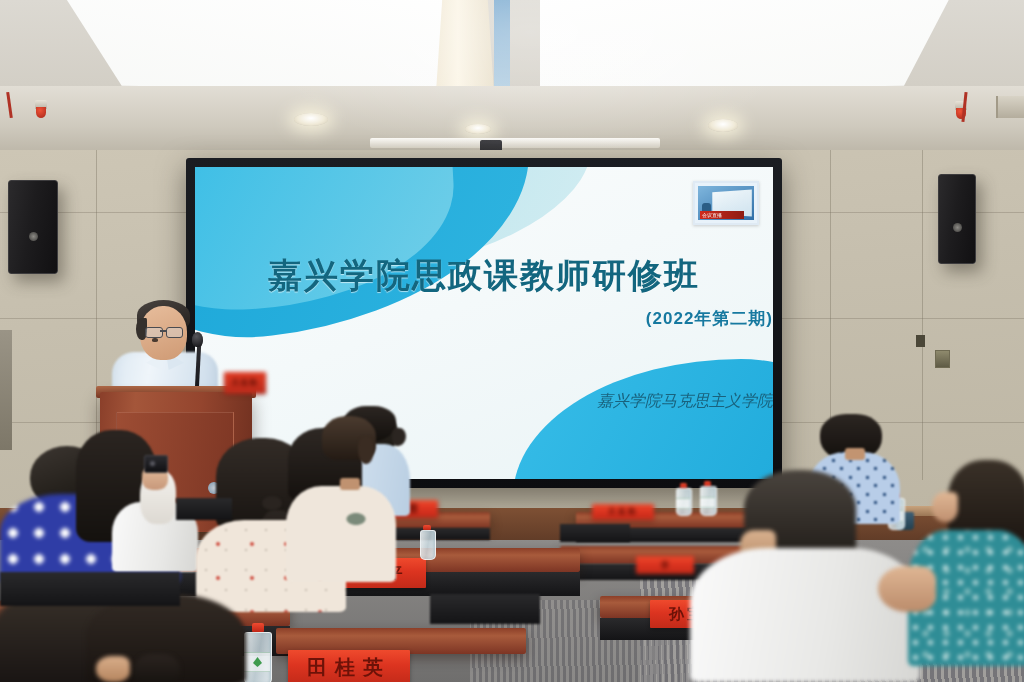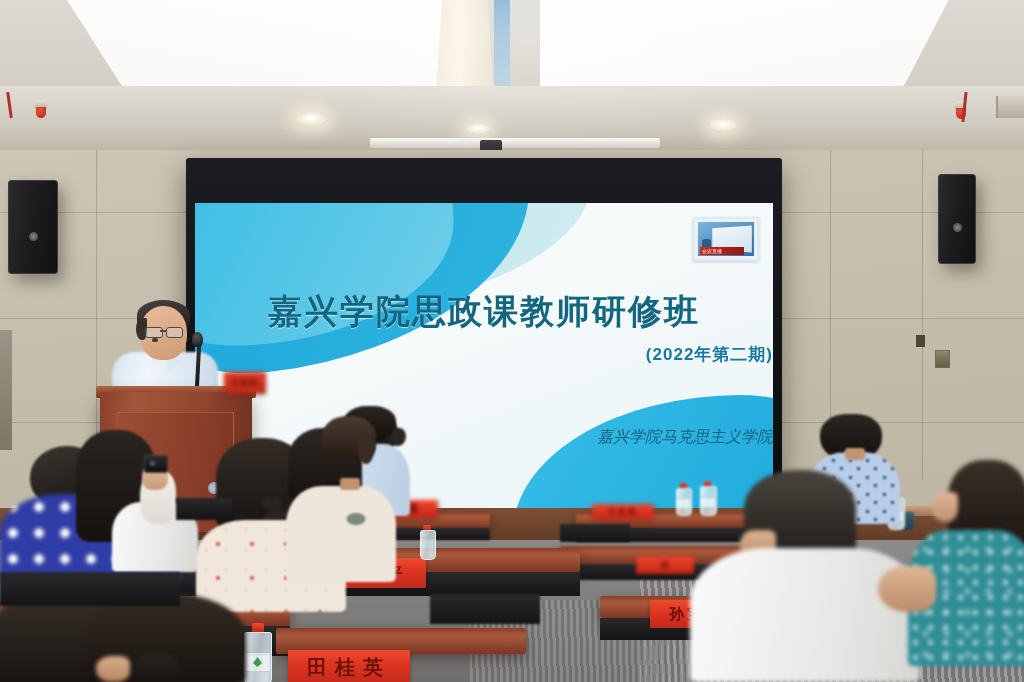--- a/index.html
+++ b/index.html
@@ -139,21 +139,20 @@
     background: linear-gradient(#1b1d22,#0c0d10);
     border-radius: 3px;
     box-shadow: 0 10px 28px rgba(40,36,28,0.5);
     padding: 9px;
     box-sizing: border-box;
   }
   #screen {
     position: relative; width: 100%; height: 100%;
     background: linear-gradient(160deg,#fbfdfd 0%, #f4f9fa 45%, #eaf4f6 100%);
     overflow: hidden;
-    margin-top: 36px;
   }
   #wave-tl-1 {
     left: -60px; top: -70px; width: 400px; height: 230px;
     background: linear-gradient(120deg,#1aa6d8,#2fb4e0);
     border-radius: 0 0 95% 42%;
     transform: rotate(-7deg);
   }
   #wave-tl-2 {
     left: -70px; top: -40px; width: 330px; height: 180px;
     background: linear-gradient(120deg,#36bfe8,#7fd4ea);

